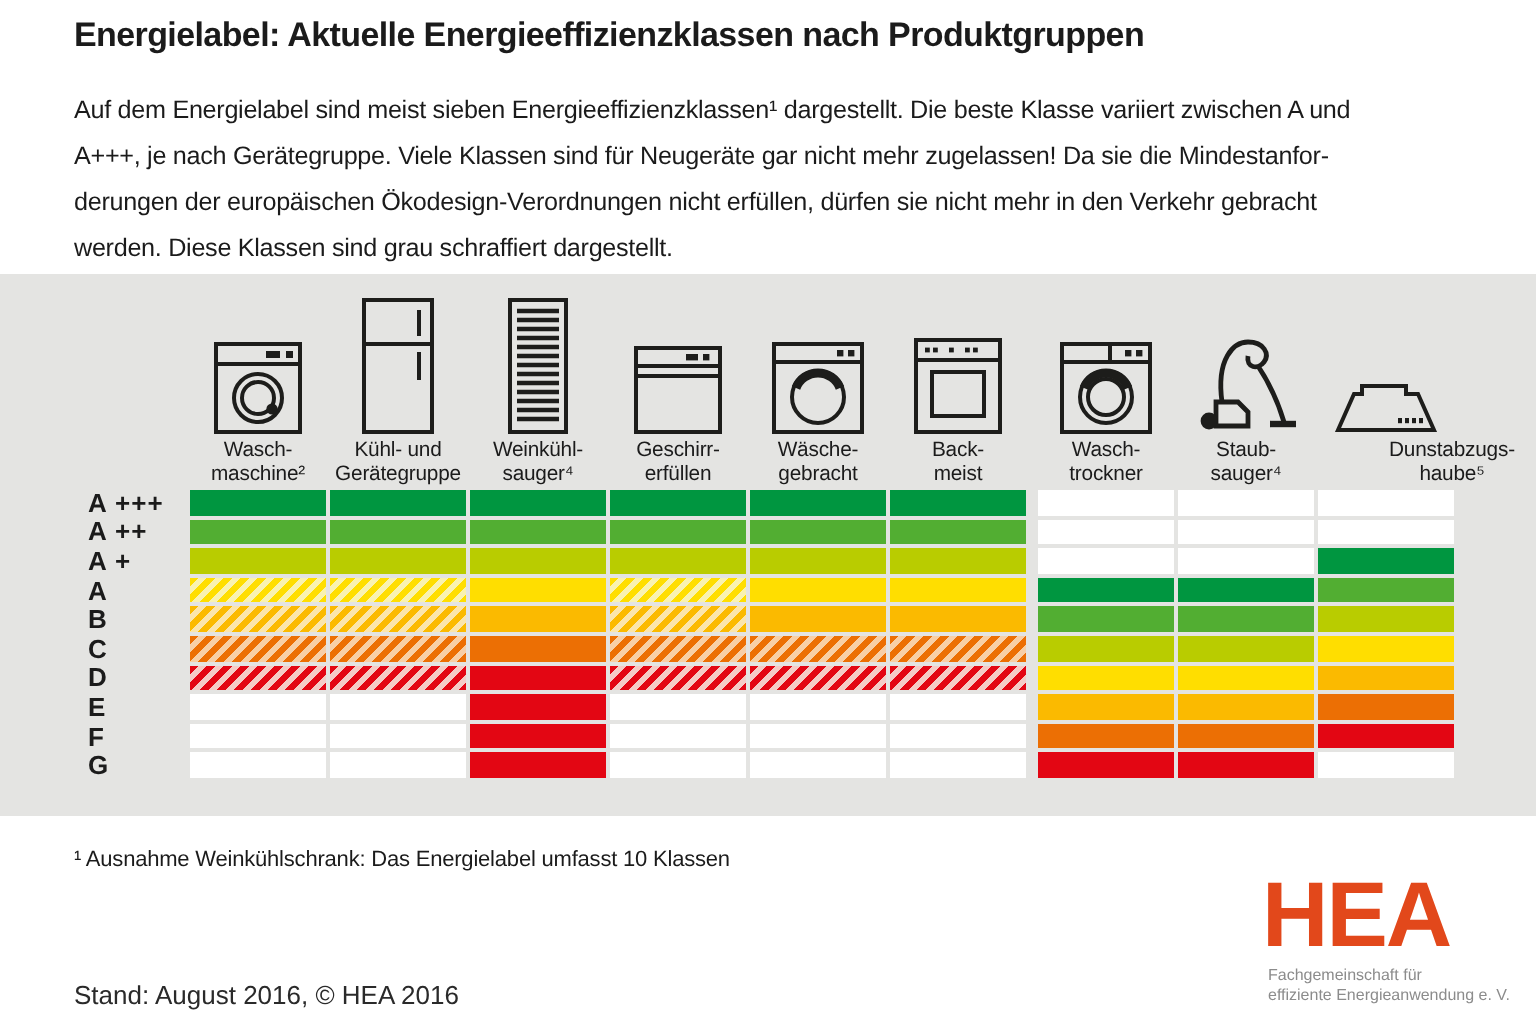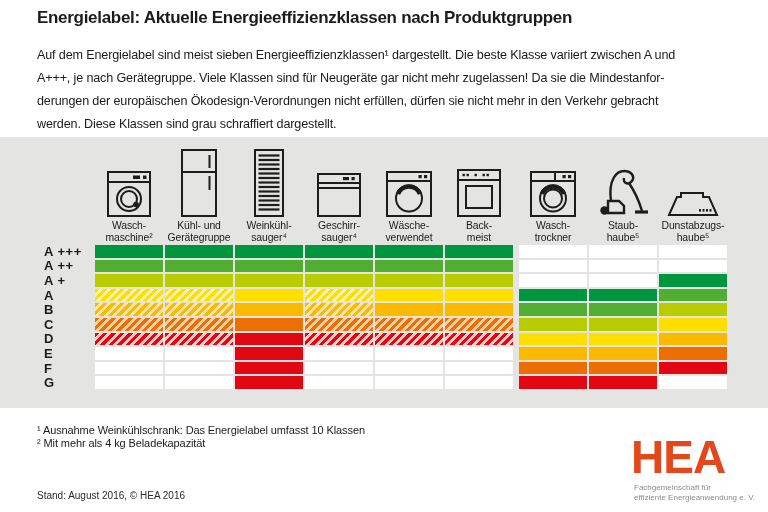--- a/index.html
+++ b/index.html
@@ -19,21 +19,21 @@
   .c-a{background:#FBBA00;}
   .c-o{background:#EC6F04;}
   .c-r{background:#E30613;}
   .c-w{background:#ffffff;}
   .c-yh{background:repeating-linear-gradient(135deg,#FFDE00 0 3px,#F9F2B0 3px 6px);}
   .c-ah{background:repeating-linear-gradient(135deg,#FBBA00 0 3px,#FBE5AB 3px 6px);}
   .c-oh{background:repeating-linear-gradient(135deg,#EC6F04 0 3px,#F8CFA6 3px 6px);}
   .c-rh{background:repeating-linear-gradient(135deg,#E30613 0 3px,#F5CBC6 3px 6px);}
   .footnotes{position:absolute;left:37px;top:424px;width:724px;font-size:11px;line-height:13.2px;letter-spacing:-0.1px;}
   .footnote{white-space:nowrap;}
-  .stand{position:absolute;left:37px;top:490px;font-size:10px;color:#2a2a2a;}
+  .stand{position:absolute;left:37px;top:490px;font-size:13px;color:#2a2a2a;}
   .logo-word{position:absolute;left:631px;top:434px;font-size:46px;line-height:46px;font-weight:700;letter-spacing:-1px;color:#E2481B;}
   .logo-tag{position:absolute;left:634px;top:483px;font-size:8px;line-height:9.5px;color:#8C8C8C;white-space:pre-line;}
   .icon-box svg{display:block;}
 </style>
 </head>
 <body>
 
 <div class="page">
   <h1 class="title">Energielabel: Aktuelle Energieeffizienzklassen nach Produktgruppen</h1>
   <p class="intro">Auf dem Energielabel sind meist sieben Energieeffizienzklassen¹ dargestellt. Die beste Klasse variiert zwischen A und
@@ -132,21 +132,21 @@
       <line x1="1" y1="10" x2="43" y2="10"></line>
       <line x1="1" y1="15" x2="43" y2="15"></line>
     </g>
     <g fill="#1d1d1b" stroke="none">
       <rect x="26" y="4" width="6" height="3.2"></rect>
       <rect x="34.5" y="4" width="3.2" height="3.2"></rect>
     </g>
   </svg>
       </div>
       <div class="col-label" style="left: 305px;">Geschirr-
-sauger⁴</div>
+erfüllen</div>
       <div class="cell c-g1" style="left: 305px; top: 108px;"></div>
       <div class="cell c-g2" style="left: 305px; top: 122.6px;"></div>
       <div class="cell c-g3" style="left: 305px; top: 137.2px;"></div>
       <div class="cell c-yh" style="left: 305px; top: 151.8px;"></div>
       <div class="cell c-ah" style="left: 305px; top: 166.4px;"></div>
       <div class="cell c-oh" style="left: 305px; top: 181px;"></div>
       <div class="cell c-rh" style="left: 305px; top: 195.6px;"></div>
       <div class="cell c-w" style="left: 305px; top: 210.2px;"></div>
       <div class="cell c-w" style="left: 305px; top: 224.8px;"></div>
       <div class="cell c-w" style="left: 305px; top: 239.4px;"></div>
@@ -158,21 +158,21 @@
       <circle cx="23" cy="27.5" r="13"></circle>
       <path d="M12,23 A11.8,11.8 0 0 1 34,23" stroke-width="4.5"></path>
     </g>
     <g fill="#1d1d1b" stroke="none">
       <rect x="32.5" y="4" width="3.2" height="3.2"></rect>
       <rect x="38" y="4" width="3.2" height="3.2"></rect>
     </g>
   </svg>
       </div>
       <div class="col-label" style="left: 375px;">Wäsche-
-verwendet</div>
+gebracht</div>
       <div class="cell c-g1" style="left: 375px; top: 108px;"></div>
       <div class="cell c-g2" style="left: 375px; top: 122.6px;"></div>
       <div class="cell c-g3" style="left: 375px; top: 137.2px;"></div>
       <div class="cell c-y" style="left: 375px; top: 151.8px;"></div>
       <div class="cell c-a" style="left: 375px; top: 166.4px;"></div>
       <div class="cell c-oh" style="left: 375px; top: 181px;"></div>
       <div class="cell c-rh" style="left: 375px; top: 195.6px;"></div>
       <div class="cell c-w" style="left: 375px; top: 210.2px;"></div>
       <div class="cell c-w" style="left: 375px; top: 224.8px;"></div>
       <div class="cell c-w" style="left: 375px; top: 239.4px;"></div>
@@ -239,21 +239,21 @@
       <path d="M14,36 C11,14 20,6 27,6 C35,6 38,12 35,16 C32,20 26,19 27,13"></path>
       <path d="M32,18 C38,27 42,36 45,46"></path>
       <path d="M38,47 H51" stroke-width="3.2"></path>
     </g>
     <g fill="#1d1d1b" stroke="none">
       <circle cx="7.5" cy="45.5" r="4.2"></circle>
     </g>
   </svg>
       </div>
       <div class="col-label" style="left: 589px;">Staub-
-haube⁵</div>
+sauger⁴</div>
       <div class="cell c-w" style="left: 589px; top: 108px;"></div>
       <div class="cell c-w" style="left: 589px; top: 122.6px;"></div>
       <div class="cell c-w" style="left: 589px; top: 137.2px;"></div>
       <div class="cell c-g1" style="left: 589px; top: 151.8px;"></div>
       <div class="cell c-g2" style="left: 589px; top: 166.4px;"></div>
       <div class="cell c-g3" style="left: 589px; top: 181px;"></div>
       <div class="cell c-y" style="left: 589px; top: 195.6px;"></div>
       <div class="cell c-a" style="left: 589px; top: 210.2px;"></div>
       <div class="cell c-o" style="left: 589px; top: 224.8px;"></div>
       <div class="cell c-r" style="left: 589px; top: 239.4px;"></div>
@@ -263,21 +263,21 @@
       <path d="M3,26 L11,8 L15,8 L15,4 L37,4 L37,8 L43,8 L51,26 Z"></path>
     </g>
     <g fill="#1d1d1b" stroke="none">
       <rect x="33" y="20" width="2" height="2.6"></rect>
             <rect x="36.5" y="20" width="2" height="2.6"></rect>
       <rect x="40" y="20" width="2" height="2.6"></rect>
             <rect x="43.5" y="20" width="2" height="2.6"></rect>
     </g>
   </svg>
       </div>
-      <div class="col-label" style="left: 659px;">Dunstabzugs-
+      <div class="col-label" style="left: 692px;">Dunstabzugs-
 haube⁵</div>
       <div class="cell c-w" style="left: 659px; top: 108px;"></div>
       <div class="cell c-w" style="left: 659px; top: 122.6px;"></div>
       <div class="cell c-g1" style="left: 659px; top: 137.2px;"></div>
       <div class="cell c-g2" style="left: 659px; top: 151.8px;"></div>
       <div class="cell c-g3" style="left: 659px; top: 166.4px;"></div>
       <div class="cell c-y" style="left: 659px; top: 181px;"></div>
       <div class="cell c-a" style="left: 659px; top: 195.6px;"></div>
       <div class="cell c-o" style="left: 659px; top: 210.2px;"></div>
       <div class="cell c-r" style="left: 659px; top: 224.8px;"></div>
@@ -289,21 +289,20 @@
       <div class="row-label" style="top: 165.4px;">B</div>
       <div class="row-label" style="top: 180px;">C</div>
       <div class="row-label" style="top: 194.6px;">D</div>
       <div class="row-label" style="top: 209.2px;">E</div>
       <div class="row-label" style="top: 223.8px;">F</div>
       <div class="row-label" style="top: 238.4px;">G</div>
     </div>
 
   <div class="footnotes" id="footnotes">
       <div class="footnote">¹ Ausnahme Weinkühlschrank: Das Energielabel umfasst 10 Klassen</div>
-      <div class="footnote">² Mit mehr als 4 kg Beladekapazität</div>
     </div>
   <div class="stand">Stand: August 2016, © HEA 2016</div>
 
   <div>
     <div class="logo-word">HEA</div>
     <div class="logo-tag">Fachgemeinschaft für
 effiziente Energieanwendung e. V.</div>
   </div>
 </div>
 

